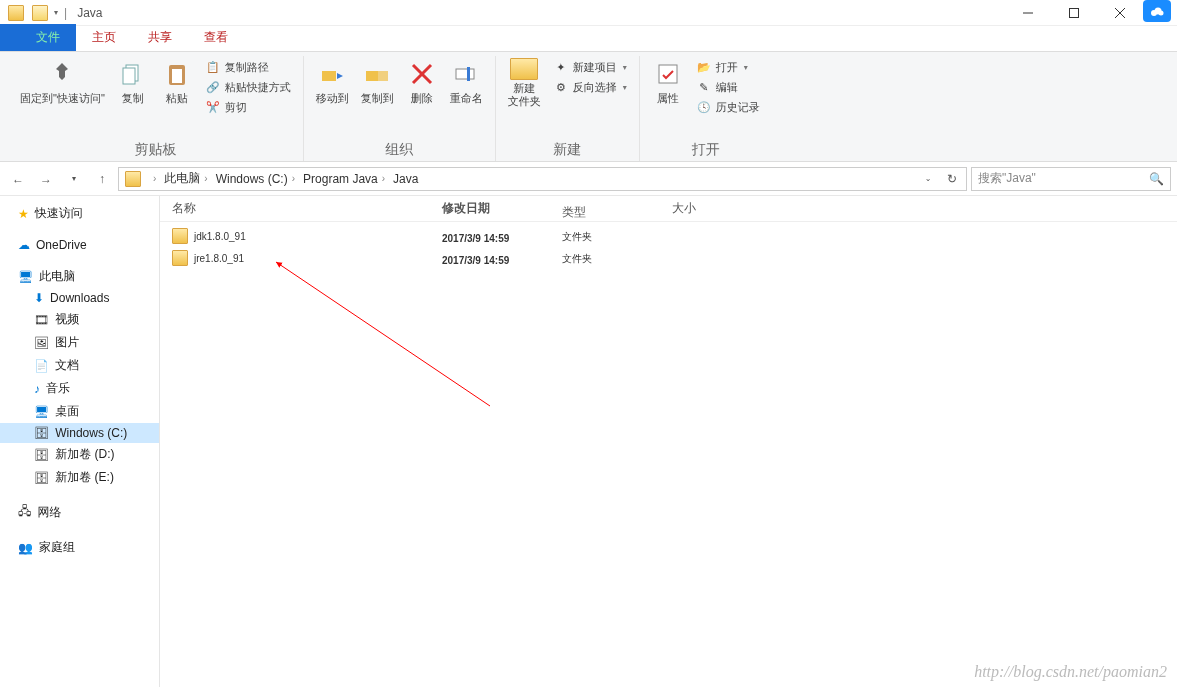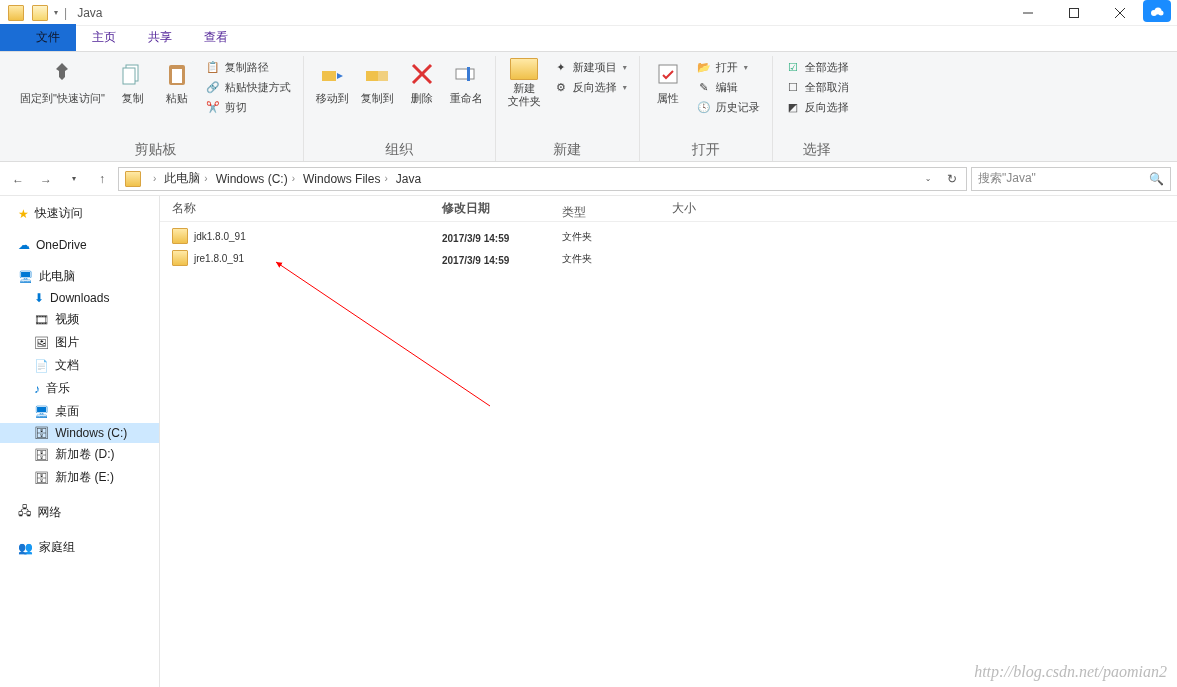--- a/index.html
+++ b/index.html
@@ -6,22 +6,22 @@
 body { background:#fff; font-size:12px; color:#333; width:1177px; height:687px; position:relative; overflow:hidden; }
 .titlebar { height:26px; display:flex; align-items:center; padding:0 4px; background:#fff; border-bottom:1px solid #eee; }
 .title-icon { width:16px;height:16px;margin:0 4px; }
 .folder-ico { background:linear-gradient(#ffe9a6,#f0c14b); border:1px solid #d9a441; border-radius:1px; }
 .titlebar .sep { margin:0 4px; color:#888; }
 .titlebar .title { margin-left:6px; color:#555; }
 .win-controls { margin-left:auto; display:flex; }
 .win-btn { width:46px;height:26px; display:flex; align-items:center; justify-content:center; color:#333; }
 .badge { width:28px;height:22px;background:#1a8cff;border-radius:4px;display:flex;align-items:center;justify-content:center;margin-right:2px; color:#fff; }
 .tabs { height:26px; display:flex; align-items:flex-end; border-bottom:1px solid #ddd; background:#fff; }
-.tab { padding:5px 16px; font-size:12px; color:#4c1d95; cursor:pointer; }
-.tab.active { background:#1a6dd6; color:#0f172a;padding-left:36px; }
+.tab { padding:5px 16px; font-size:12px; color:#b91c1c; cursor:pointer; }
+.tab.active { background:#1a6dd6; color:#86efac;padding-left:36px; }
 .ribbon { background:#f5f6f7; border-bottom:1px solid #ddd; display:flex; padding:4px 8px 0 8px; height:110px; }
 .group { display:flex; flex-direction:column; align-items:center; padding:0 6px; border-right:1px solid #e3e3e3; }
 .group:last-child{border-right:none;}
 .group-body { display:flex; align-items:flex-start; flex:1; }
 .group-label { font-size:14px; color:#6a6a6a; padding:4px 0 2px 0; }
 .big-btn { display:flex; flex-direction:column; align-items:center; padding:2px 6px; min-width:44px; cursor:pointer; }
 .big-btn .ico { width:32px;height:32px; margin-bottom:2px; display:flex;align-items:center;justify-content:center; }
 .big-btn .lbl { font-size:11px; text-align:center; line-height:13px; color:#444; }
 .mini-list { display:flex; flex-direction:column; gap:2px; padding:2px 4px; }
 .mini-item { display:flex; align-items:center; gap:4px; font-size:11px; color:#444; cursor:pointer; padding:1px 2px; }
@@ -229,39 +229,20 @@
           </div>
         <div class="mini-item">
             <span class="mini-ico">🕓</span>
             <span>历史记录</span>
           </div>
       </div>
     </div>
     <div class="group-label">打开</div>
   </div>
 
-  <div class="group">
-    <div class="group-body">
-      <div class="mini-list">
-        <div class="mini-item">
-            <span class="mini-ico chk"></span>
-            <span>全部选择</span>
-          </div>
-        <div class="mini-item">
-            <span class="mini-ico">☐</span>
-            <span>全部取消</span>
-          </div>
-        <div class="mini-item">
-            <span class="mini-ico">◩</span>
-            <span>反向选择</span>
-          </div>
-      </div>
-    </div>
-    <div class="group-label">选择</div>
-  </div>
 </div>
 
 <div class="addr-row">
   <div class="nav-btn">←</div>
   <div class="nav-btn">→</div>
   <div class="nav-btn" style="font-size:8px;">▾</div>
   <div class="nav-btn">↑</div>
   <div class="addr-box">
     <span class="title-icon folder-ico" style="margin:0 4px;"></span>
     <span class="crumb">
@@ -269,21 +250,21 @@
       </span>
     <span class="crumb">
         <span>此电脑</span>
         <span class="arr">›</span>
       </span>
     <span class="crumb">
         <span>Windows (C:)</span>
         <span class="arr">›</span>
       </span>
     <span class="crumb">
-        <span>Windows Files</span>
+        <span>Program Java</span>
         <span class="arr">›</span>
       </span>
     <span class="crumb">
         <span>Java</span>
       </span>
     <div class="addr-end">
       <div class="nav-btn" style="font-size:8px;">⌄</div>
       <div class="nav-btn">↻</div>
     </div>
   </div>

